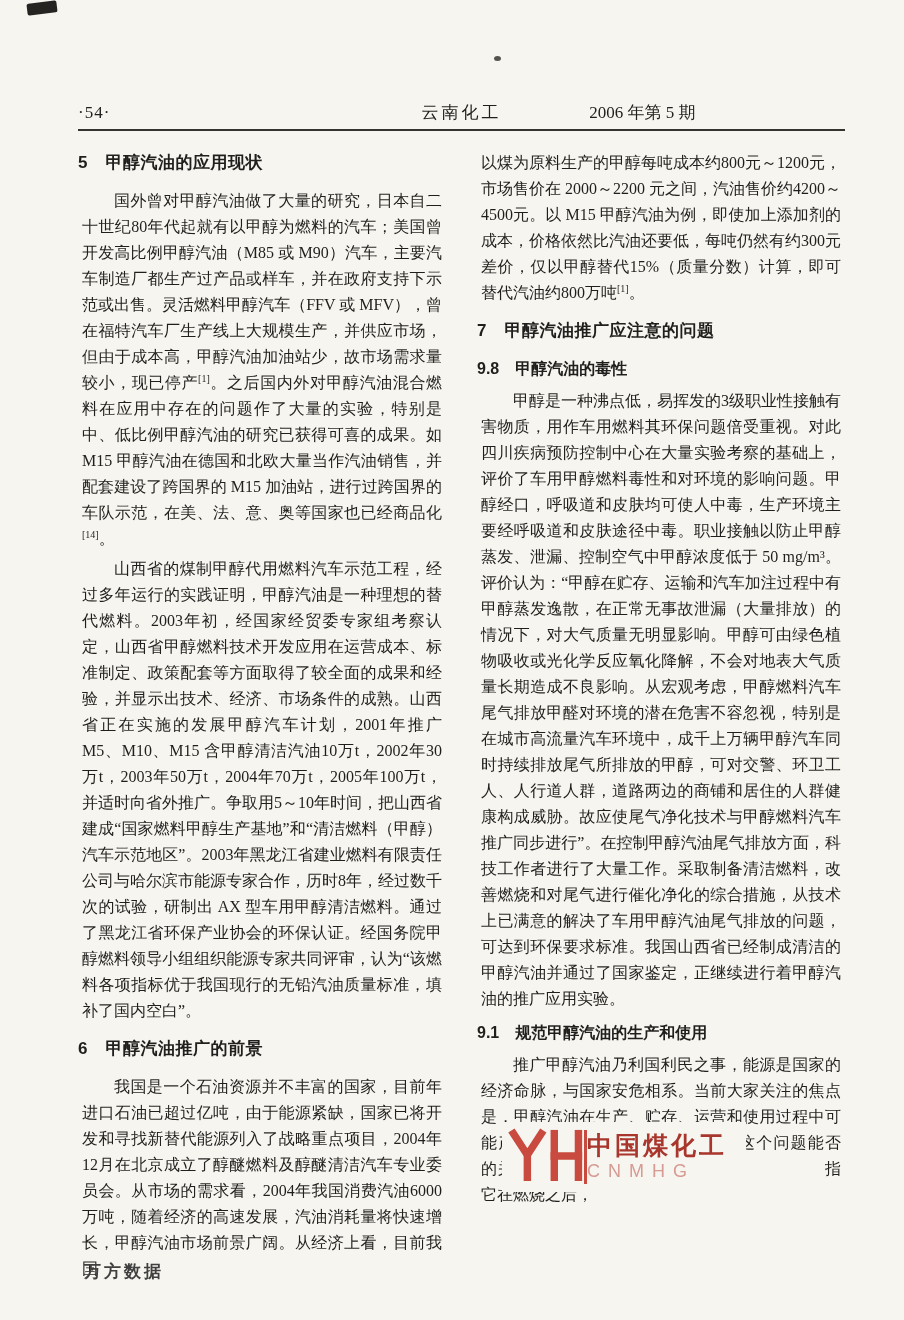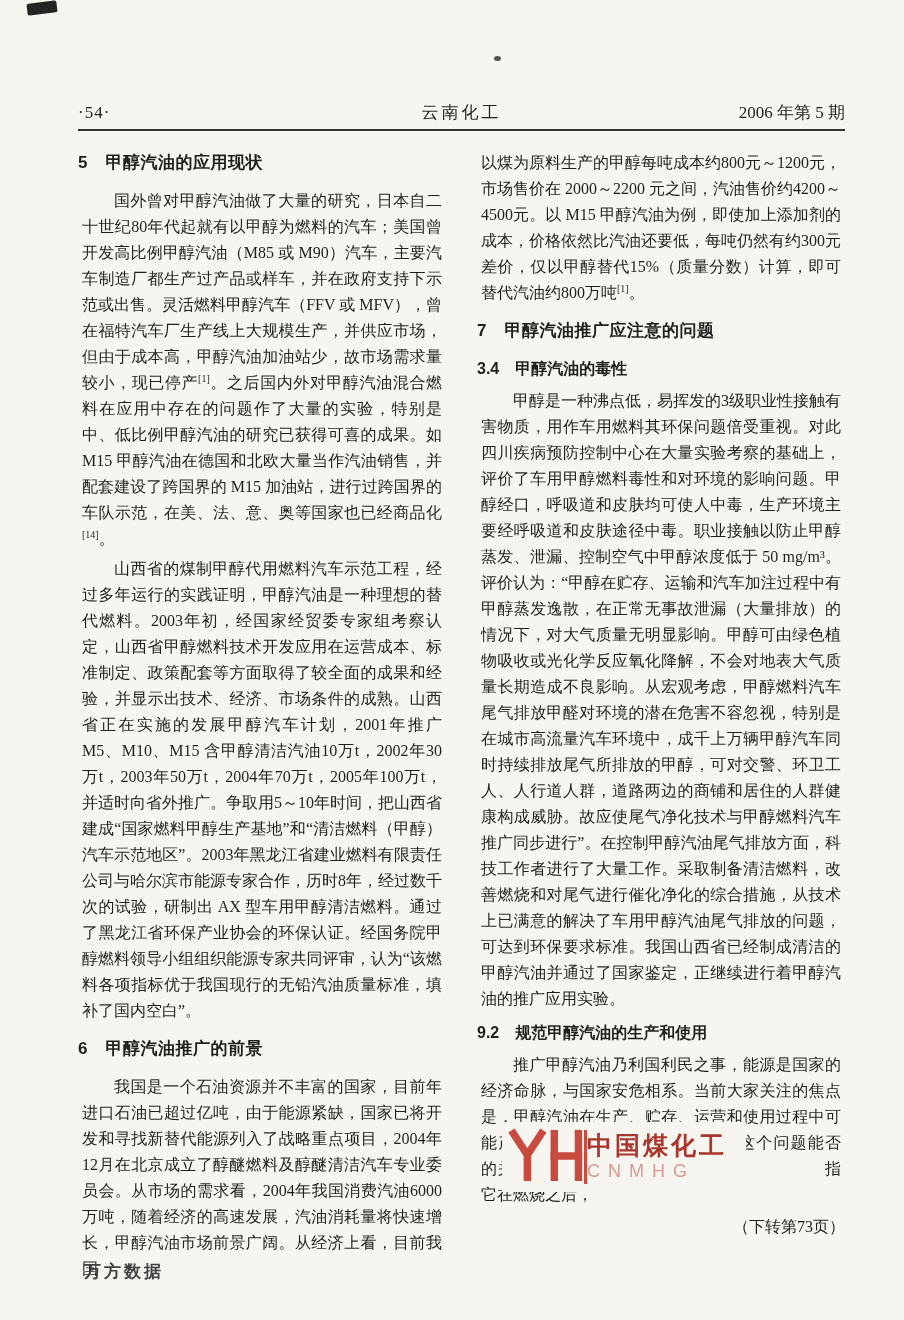--- a/index.html
+++ b/index.html
@@ -6,21 +6,21 @@
   html,body { width:904px; height:1320px; }
   body { background:#dedcd6; font-family:"Liberation Serif","DejaVu Serif",serif; }
   .page { position:relative; width:904px; height:1320px; background:#f6f5f0; overflow:hidden; color:#211f1d; }
 
   .artifact-tl { position:absolute; left:27px; top:2px; width:30px; height:12px; background:#262422; transform:rotate(-7deg); border-radius:2px; }
   .artifact-dot { position:absolute; left:494px; top:56px; width:7px; height:5px; background:#55524c; border-radius:50%; }
 
   .page-header { position:absolute; top:101px; left:78px; width:767px; display:flex; align-items:baseline; font-size:17px; }
   .page-header .pg-num { flex:1; text-align:left; letter-spacing:1px; }
   .page-header .journal { flex:1; text-align:center; letter-spacing:3px; }
-  .page-header .issue { flex:1; text-align:right; }
+  .page-header .issue { flex:1; text-align:left; }
   .header-rule { position:absolute; top:129px; left:78px; width:767px; height:2px; background:#35332f; }
 
   .content { position:absolute; top:146px; left:78px; width:767px; display:flex; gap:31px; }
   .col { width:368px; font-size:16px; line-height:26px; text-align:justify; }
 
   h2.sec { font-family:"Liberation Sans","DejaVu Sans",sans-serif; font-size:17px; line-height:26px; margin:12px 0; letter-spacing:.5px; }
   h2.sec.first { margin-top:4px; }
   h3.sub { font-family:"Liberation Sans","DejaVu Sans",sans-serif; font-size:16px; line-height:26px; margin:8px 0 6px; }
   p.para { margin:4px; text-indent:2em; }
   p.para.noindent { text-indent:0; }
@@ -63,27 +63,26 @@
       <h2 class="sec">6　甲醇汽油推广的前景</h2>
 
       <p class="para">我国是一个石油资源并不丰富的国家，目前年进口石油已超过亿吨，由于能源紧缺，国家已将开发和寻找新替代能源列入了战略重点项目，2004年12月在北京成立了醇醚燃料及醇醚清洁汽车专业委员会。从市场的需求看，2004年我国消费汽油6000万吨，随着经济的高速发展，汽油消耗量将快速增长，甲醇汽油市场前景广阔。从经济上看，目前我国</p>
     </section>
 
     <section class="col">
       <p class="para noindent"><span>以煤为原料生产的甲醇每吨成本约800元～1200元，市场售价在 2000～2200 元之间，汽油售价约4200～4500元。以 M15 甲醇汽油为例，即使加上添加剂的成本，价格依然比汽油还要低，每吨仍然有约300元差价，仅以甲醇替代15%（质量分数）计算，即可替代汽油约800万吨</span><sup class="ref">[1]</sup><span>。</span></p>
 
       <h2 class="sec">7　甲醇汽油推广应注意的问题</h2>
 
-      <h3 class="sub">3.4　甲醇汽油的毒性</h3>
+      <h3 class="sub">9.8　甲醇汽油的毒性</h3>
       <p class="para">甲醇是一种沸点低，易挥发的3级职业性接触有害物质，用作车用燃料其环保问题倍受重视。对此四川疾病预防控制中心在大量实验考察的基础上，评价了车用甲醇燃料毒性和对环境的影响问题。甲醇经口，呼吸道和皮肤均可使人中毒，生产环境主要经呼吸道和皮肤途径中毒。职业接触以防止甲醇蒸发、泄漏、控制空气中甲醇浓度低于 50 mg/m³。评价认为：“甲醇在贮存、运输和汽车加注过程中有甲醇蒸发逸散，在正常无事故泄漏（大量排放）的情况下，对大气质量无明显影响。甲醇可由绿色植物吸收或光化学反应氧化降解，不会对地表大气质量长期造成不良影响。从宏观考虑，甲醇燃料汽车尾气排放甲醛对环境的潜在危害不容忽视，特别是在城市高流量汽车环境中，成千上万辆甲醇汽车同时持续排放尾气所排放的甲醇，可对交警、环卫工人、人行道人群，道路两边的商铺和居住的人群健康构成威胁。故应使尾气净化技术与甲醇燃料汽车推广同步进行”。在控制甲醇汽油尾气排放方面，科技工作者进行了大量工作。采取制备清洁燃料，改善燃烧和对尾气进行催化净化的综合措施，从技术上已满意的解决了车用甲醇汽油尾气排放的问题，可达到环保要求标准。我国山西省已经制成清洁的甲醇汽油并通过了国家鉴定，正继续进行着甲醇汽油的推广应用实验。</p>
 
-      <h3 class="sub">9.2　规范甲醇汽油的生产和使用</h3>
+      <h3 class="sub">9.1　规范甲醇汽油的生产和使用</h3>
       <p class="para">推广甲醇汽油乃利国利民之事，能源是国家的经济命脉，与国家安危相系。当前大家关注的焦点是，甲醇汽油在生产、贮存、运营和使用过程中可能产生的污染与毒害是否能消除？这个问题能否　　　　　　　　　　　　的关键所在。称甲醇和　　　　　　　　　　　指它在燃烧之后，</p>
 
-      <div class="cont-note">（下转第73页）</div>
     </section>
 
   </main>
 
   <div class="watermark">
     <span class="wm-logo">
       <svg width="78" height="56" viewBox="0 0 84 56" aria-hidden="true">
         <g stroke="#c94a3e" stroke-width="8" fill="none" stroke-linecap="square">
           <path d="M8 5 L23 28 L38 5"></path>
           <path d="M23 28 L23 52"></path>

